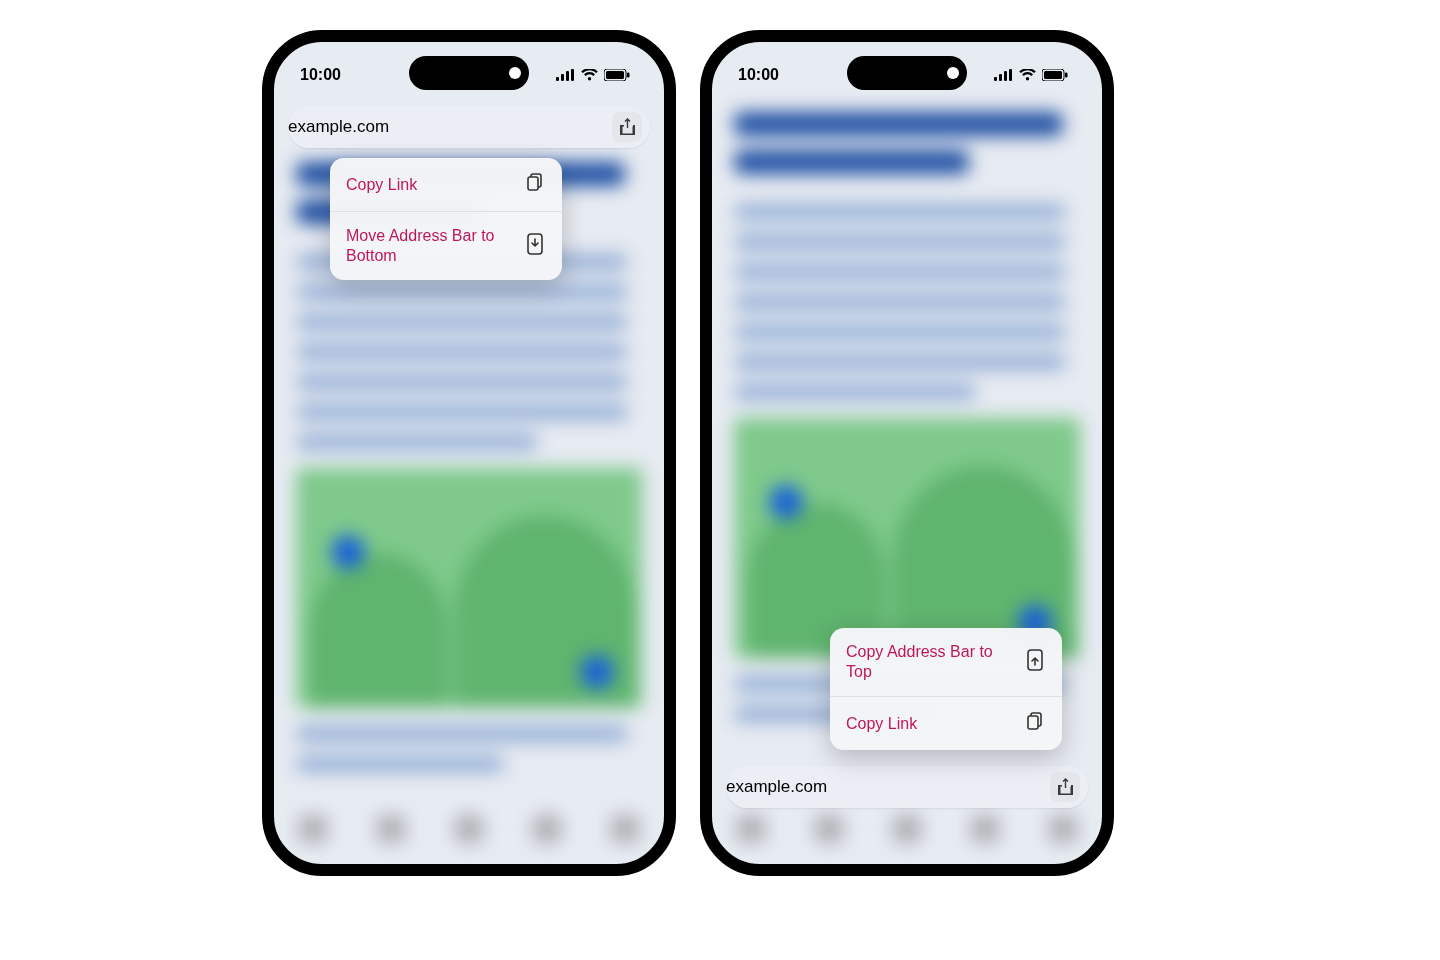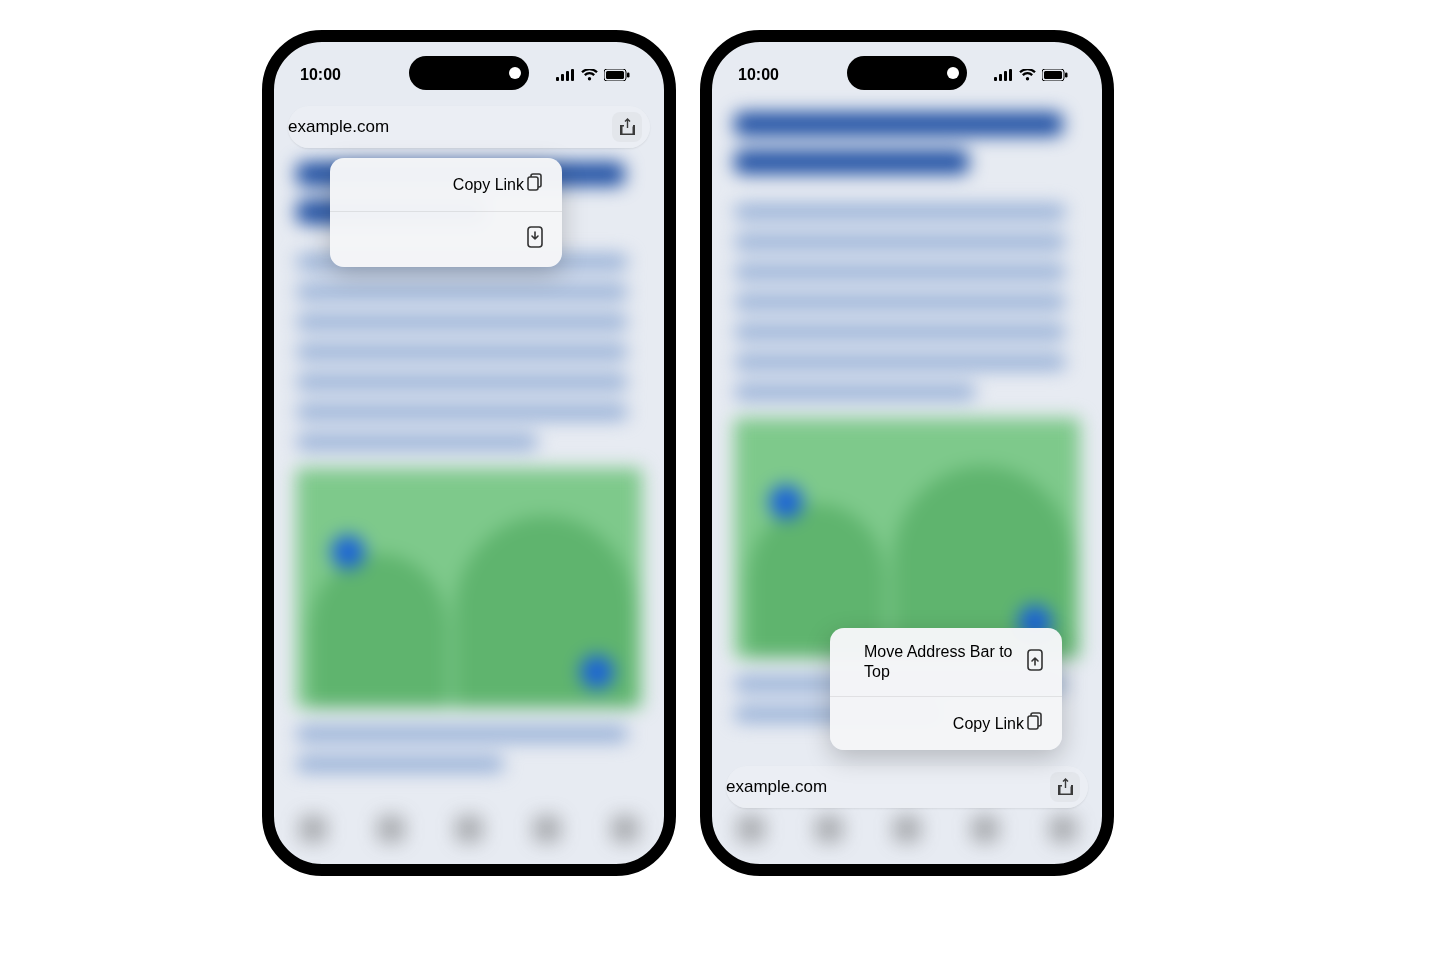--- a/index.html
+++ b/index.html
@@ -138,24 +138,24 @@
     border-radius: 14px;
     box-shadow: 0 8px 26px rgba(0,0,0,.22);
     overflow: hidden;
     z-index: 20;
   }
   .menu.lefttop   { left: 56px; top: 116px; }
   .menu.rightbot  { right: 40px; bottom: 114px; }
   .menu-item {
     display: flex;
     align-items: center;
-    justify-content: flex-end;
+    justify-content: space-between;
     padding: 14px 16px;
     font-size: 16px;
-    color: #000000;
+    color: #be185d;
     line-height: 1.25;
   }
   .menu-item .label { max-width: 160px; }
   .menu hr { margin:0; border:none; border-top:1px solid rgba(0,0,0,.08); }
   .menu .mi-icon { flex-shrink:0; width:22px; text-align:center; }
 </style>
 </head>
 <body>
 
 <div class="stage">
@@ -229,20 +229,21 @@
         <span class="label">Copy Link</span>
         <span class="mi-icon">
           <svg width="20" height="20" viewBox="0 0 20 20">
               <rect x="6" y="2" width="10" height="13" rx="2" fill="none" stroke="#333" stroke-width="1.6"></rect>
               <rect x="3" y="5" width="10" height="13" rx="2" fill="#f4f5f7" stroke="#333" stroke-width="1.6"></rect>
             </svg>
         </span>
       </div>
       <hr>
       <div class="menu-item">
+        <span class="label">Move Address Bar to Bottom</span>
         <span class="mi-icon">
           <svg width="16" height="22" viewBox="0 0 16 22">
               <rect x="1" y="1" width="14" height="20" rx="3" fill="none" stroke="#333" stroke-width="1.6"></rect>
               <path d="M8 6v7M5 10l3 3 3-3" fill="none" stroke="#333" stroke-width="1.6" stroke-linecap="round" stroke-linejoin="round"></path>
             </svg>
         </span>
       </div>
     </div>
   </div>
 
@@ -302,21 +303,21 @@
       <span class="domain">example.com</span>
       <span class="share">
         <svg width="15" height="18" viewBox="0 0 15 18">
             <path d="M7.5 0l3 3-1 1-1.3-1.3V10h-1.4V2.7L5.5 4l-1-1 3-3zM2 7h2v1.5H2.5v7h10v-7H13V7h2v10H0V7h2z" fill="#3a3a3a"></path>
           </svg>
       </span>
     </div>
 
     <div class="menu rightbot">
       <div class="menu-item">
-        <span class="label">Move Address Bar to Top</span>
+        <span class="label">Copy Address Bar to Top</span>
         <span class="mi-icon">
           <svg width="16" height="22" viewBox="0 0 16 22">
               <rect x="1" y="1" width="14" height="20" rx="3" fill="none" stroke="#333" stroke-width="1.6"></rect>
               <path d="M8 16V9M5 12l3-3 3 3" fill="none" stroke="#333" stroke-width="1.6" stroke-linecap="round" stroke-linejoin="round"></path>
             </svg>
         </span>
       </div>
       <hr>
       <div class="menu-item">
         <span class="label">Copy Link</span>

